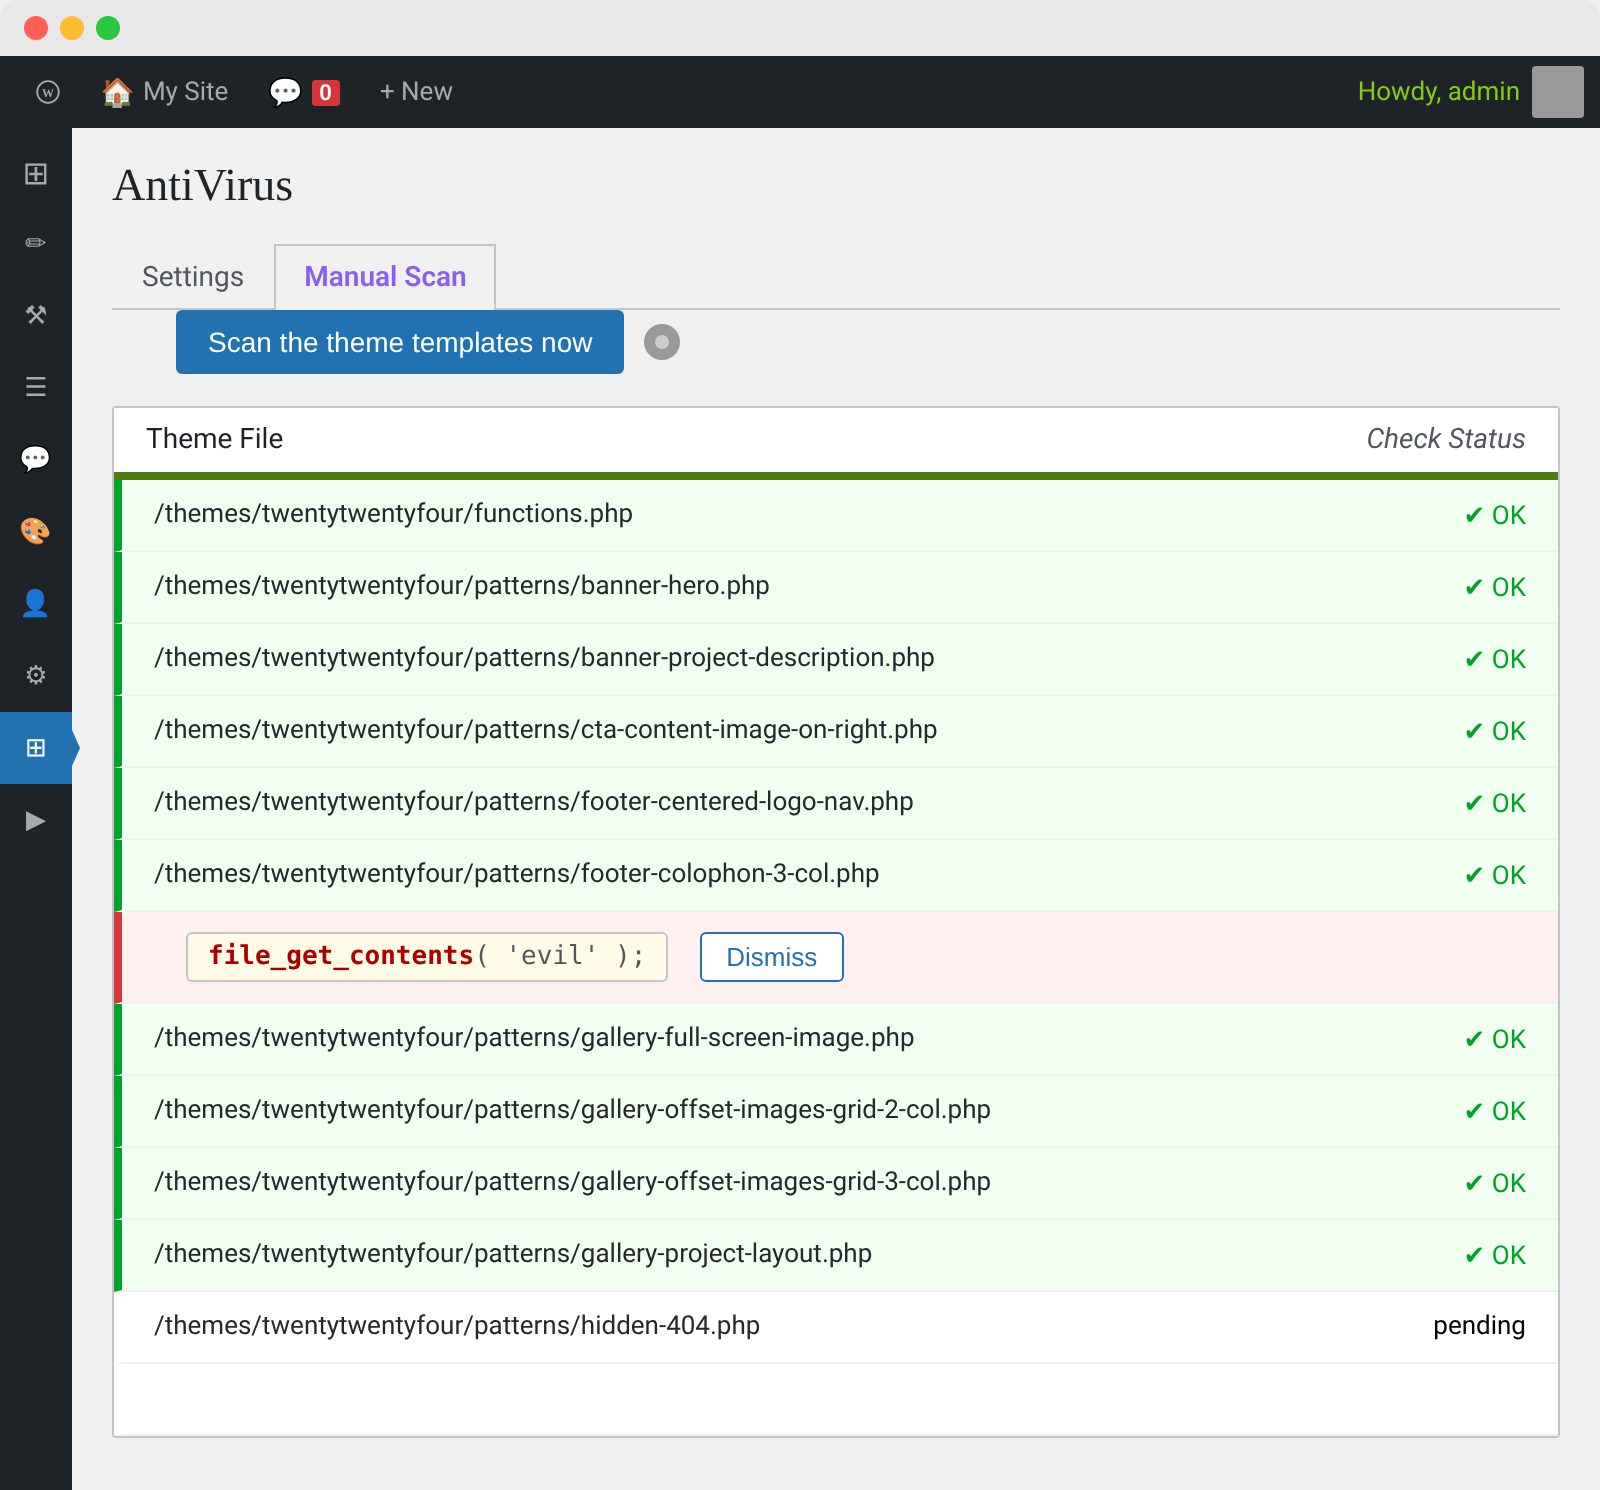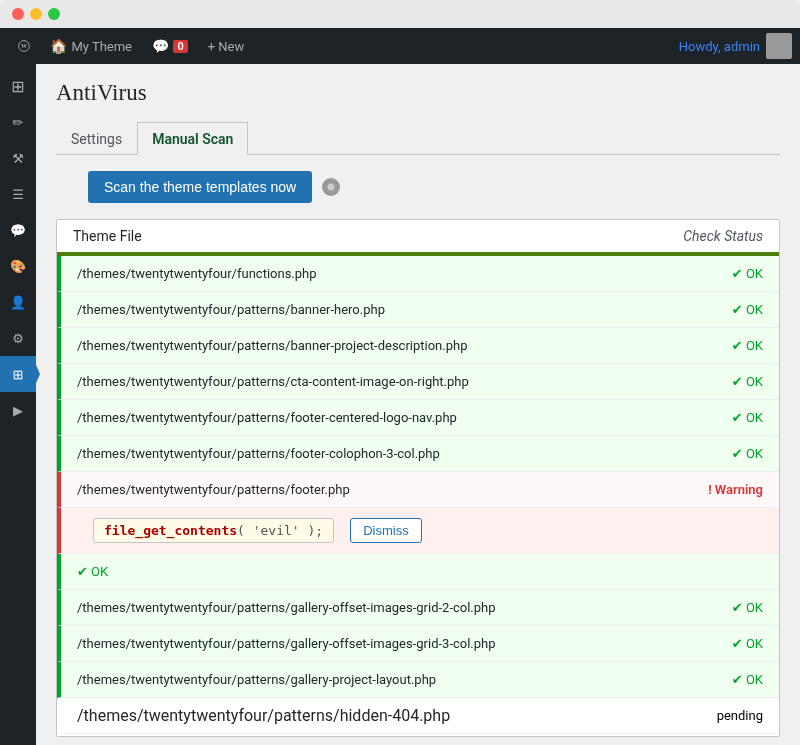--- a/index.html
+++ b/index.html
@@ -69,21 +69,21 @@
       background: #d63638;
       color: #fff;
       border-radius: 2px;
       padding: 0 4px;
       font-size: 11px;
       font-weight: 600;
     }
     .admin-bar-right {
       display: flex;
       align-items: center;
-      color: #3b82f6;
+      color: #84cc16;
       font-size: 13px;
       gap: 6px;
       justify-content: space-between;
     }
     .admin-avatar {
       width: 26px; height: 26px;
       background: #999;
       border-radius: 2px;
     }
 
@@ -140,38 +140,37 @@
       font-weight: 400;
       color: #1d2327;
       margin-bottom: 16px;
       font-family: Liberation Serif, serif;
     }
 
     
     .nav-tabs {
       display: flex;
       border-bottom: 1px solid #c3c4c7;
-      margin-bottom: 16px;
     }
     .nav-tab {
       padding: 8px 14px;
       font-size: 14px;
       cursor: pointer;
       text-decoration: none;
       color: #50575e;
       border: 1px solid transparent;
       border-bottom: none;
       margin-bottom: -1px;
       background: transparent;
     }
     .nav-tab.active {
       background: #f0f0f1;
       border-color: #c3c4c7;
       border-bottom-color: #f0f0f1;
-      color: #14532d;
+      color: #8b5cf6;
       font-weight: 600;
     }
 
     
     .scan-area {
       display: flex;
       align-items: center;
       gap: 10px;
       margin-bottom: 16px;
       padding-left: 32px;
@@ -280,21 +279,21 @@
 <div class="admin-bar">
   <div class="admin-bar-left">
     <div class="admin-bar-item wp-logo">
       <svg width="20" height="20" viewBox="0 0 20 20" fill="#a7aaad">
         <circle cx="10" cy="10" r="9" stroke="#a7aaad" stroke-width="1.5" fill="none"></circle>
         <text x="10" y="14" text-anchor="middle" font-size="10" fill="#a7aaad" font-family="serif" font-weight="bold">W</text>
       </svg>
     </div>
     <div class="admin-bar-item">
       <span style="font-size:14px;">🏠</span>
-      <span>My Theme</span>
+      <span>My Site</span>
     </div>
     <div class="admin-bar-item">
       <span style="font-size:14px;">💬</span>
       <span class="comment-count">0</span>
     </div>
     <div class="admin-bar-item">
       <span>+ New</span>
     </div>
   </div>
   <div class="admin-bar-right">
@@ -362,49 +361,46 @@
       <span class="status-ok">✔ OK</span>
     </div>
           <div class="table-row ok">
       <span style="color:#23282d;font-size:13px;">/themes/twentytwentyfour/patterns/footer-centered-logo-nav.php</span>
       <span class="status-ok">✔ OK</span>
     </div>
           <div class="table-row ok">
       <span style="color:#23282d;font-size:13px;">/themes/twentytwentyfour/patterns/footer-colophon-3-col.php</span>
       <span class="status-ok">✔ OK</span>
     </div>
-          <div class="table-row warning">
-      <span style="color:#23282d;font-size:13px;">/themes/twentytwentyfour/patterns/footer.php</span>
-      <span class="status-warning">! Warning</span>
-    </div>
           <div class="table-row warning-detail">
       <div class="warning-detail-inner">
         <span class="code-snippet">
           <span class="code-highlight">file_get_contents</span><span class="code-string">( 'evil' );</span>
         </span>
         <button class="btn-dismiss">Dismiss</button>
       </div>
     </div>
           <div class="table-row ok">
+      <span style="color:#23282d;font-size:13px;">/themes/twentytwentyfour/patterns/gallery-full-screen-image.php</span>
       <span class="status-ok">✔ OK</span>
     </div>
           <div class="table-row ok">
       <span style="color:#23282d;font-size:13px;">/themes/twentytwentyfour/patterns/gallery-offset-images-grid-2-col.php</span>
       <span class="status-ok">✔ OK</span>
     </div>
           <div class="table-row ok">
       <span style="color:#23282d;font-size:13px;">/themes/twentytwentyfour/patterns/gallery-offset-images-grid-3-col.php</span>
       <span class="status-ok">✔ OK</span>
     </div>
           <div class="table-row ok">
       <span style="color:#23282d;font-size:13px;">/themes/twentytwentyfour/patterns/gallery-project-layout.php</span>
       <span class="status-ok">✔ OK</span>
     </div>
           <div class="table-row pending">
-      <span style="color:#23282d;font-size:16px;">/themes/twentytwentyfour/patterns/hidden-404.php</span>
+      <span style="color:#23282d;font-size:13px;">/themes/twentytwentyfour/patterns/hidden-404.php</span>
       <span class="">pending</span>
     </div>
           <div class="table-row pending">
       
       
     </div>
         </div>
     </div>
   </div>
 </div>

